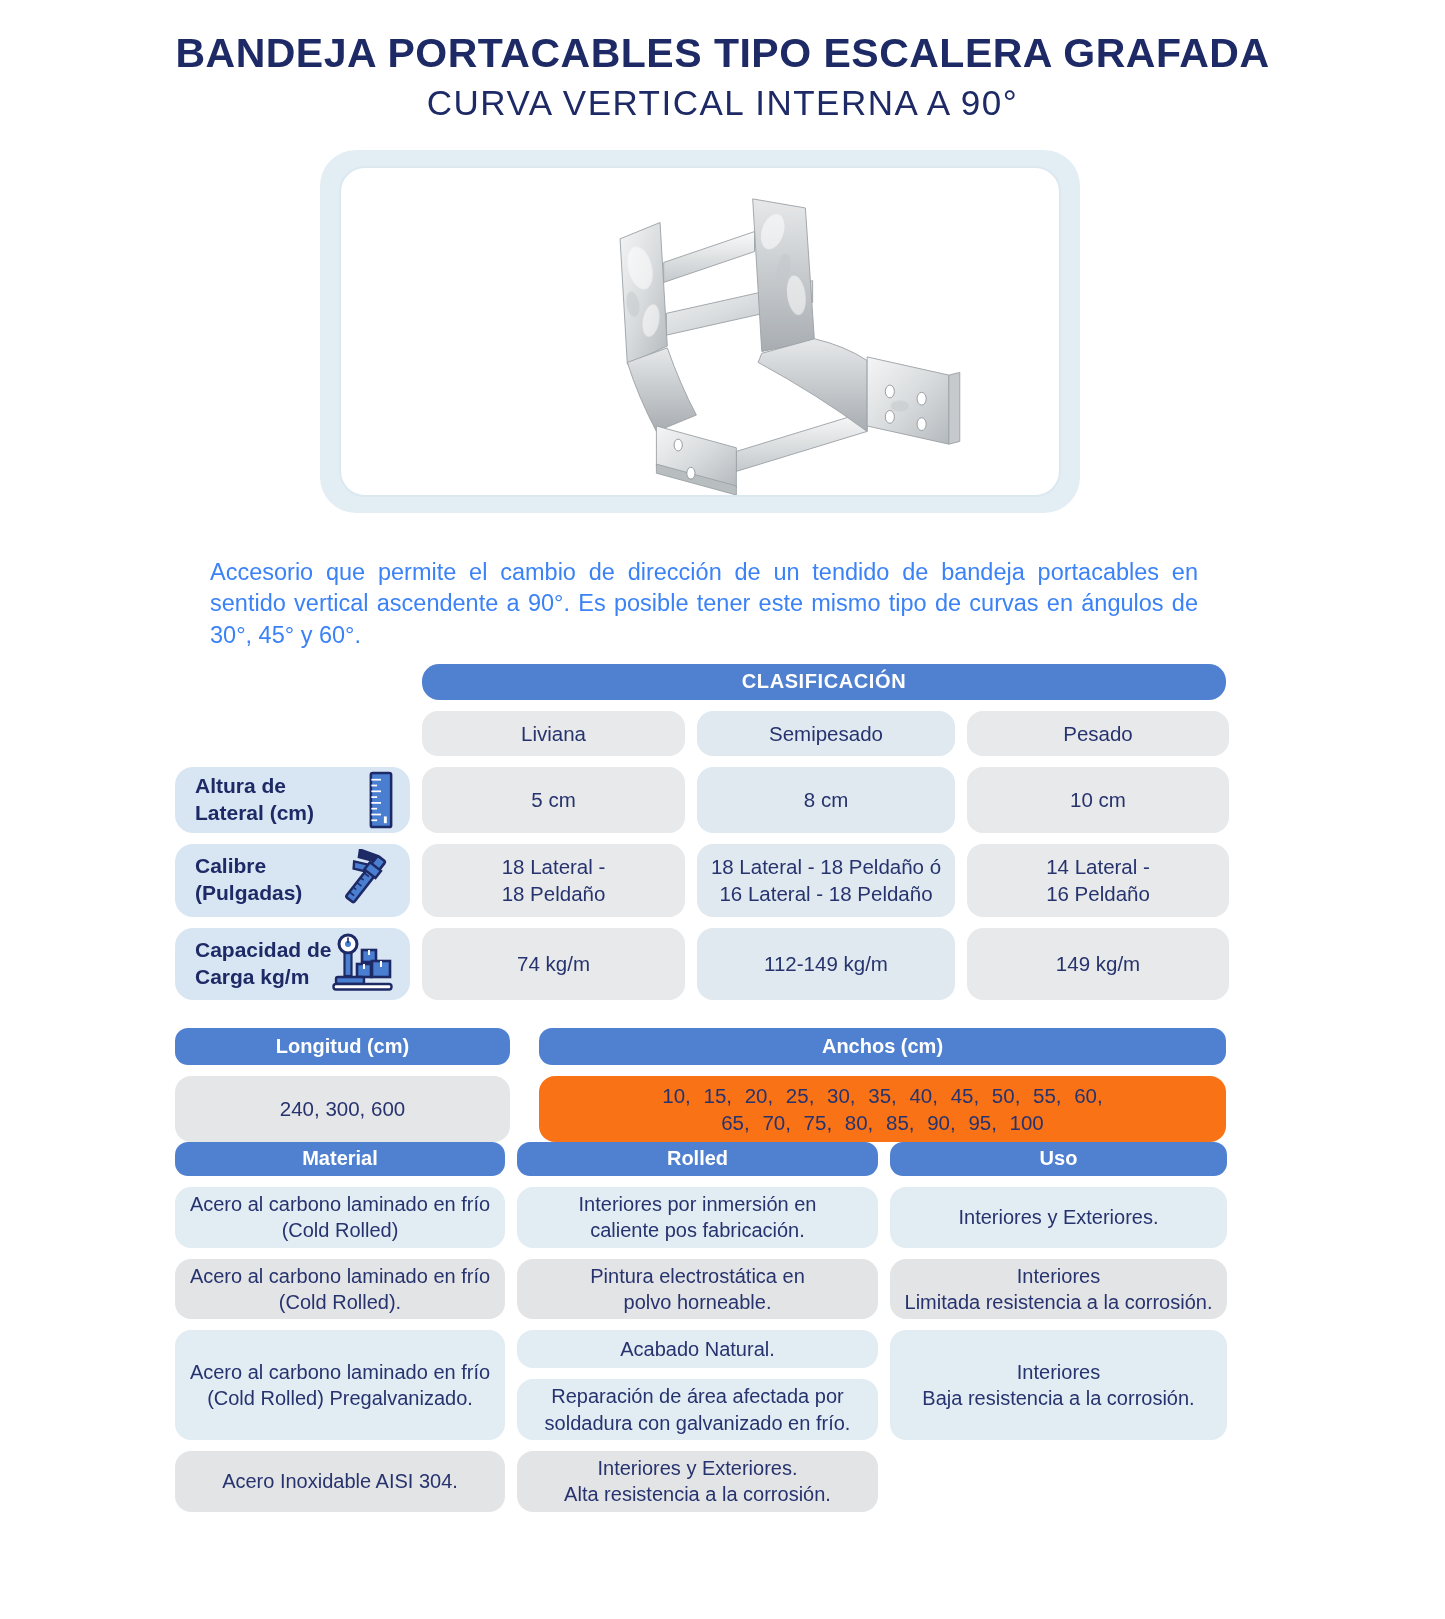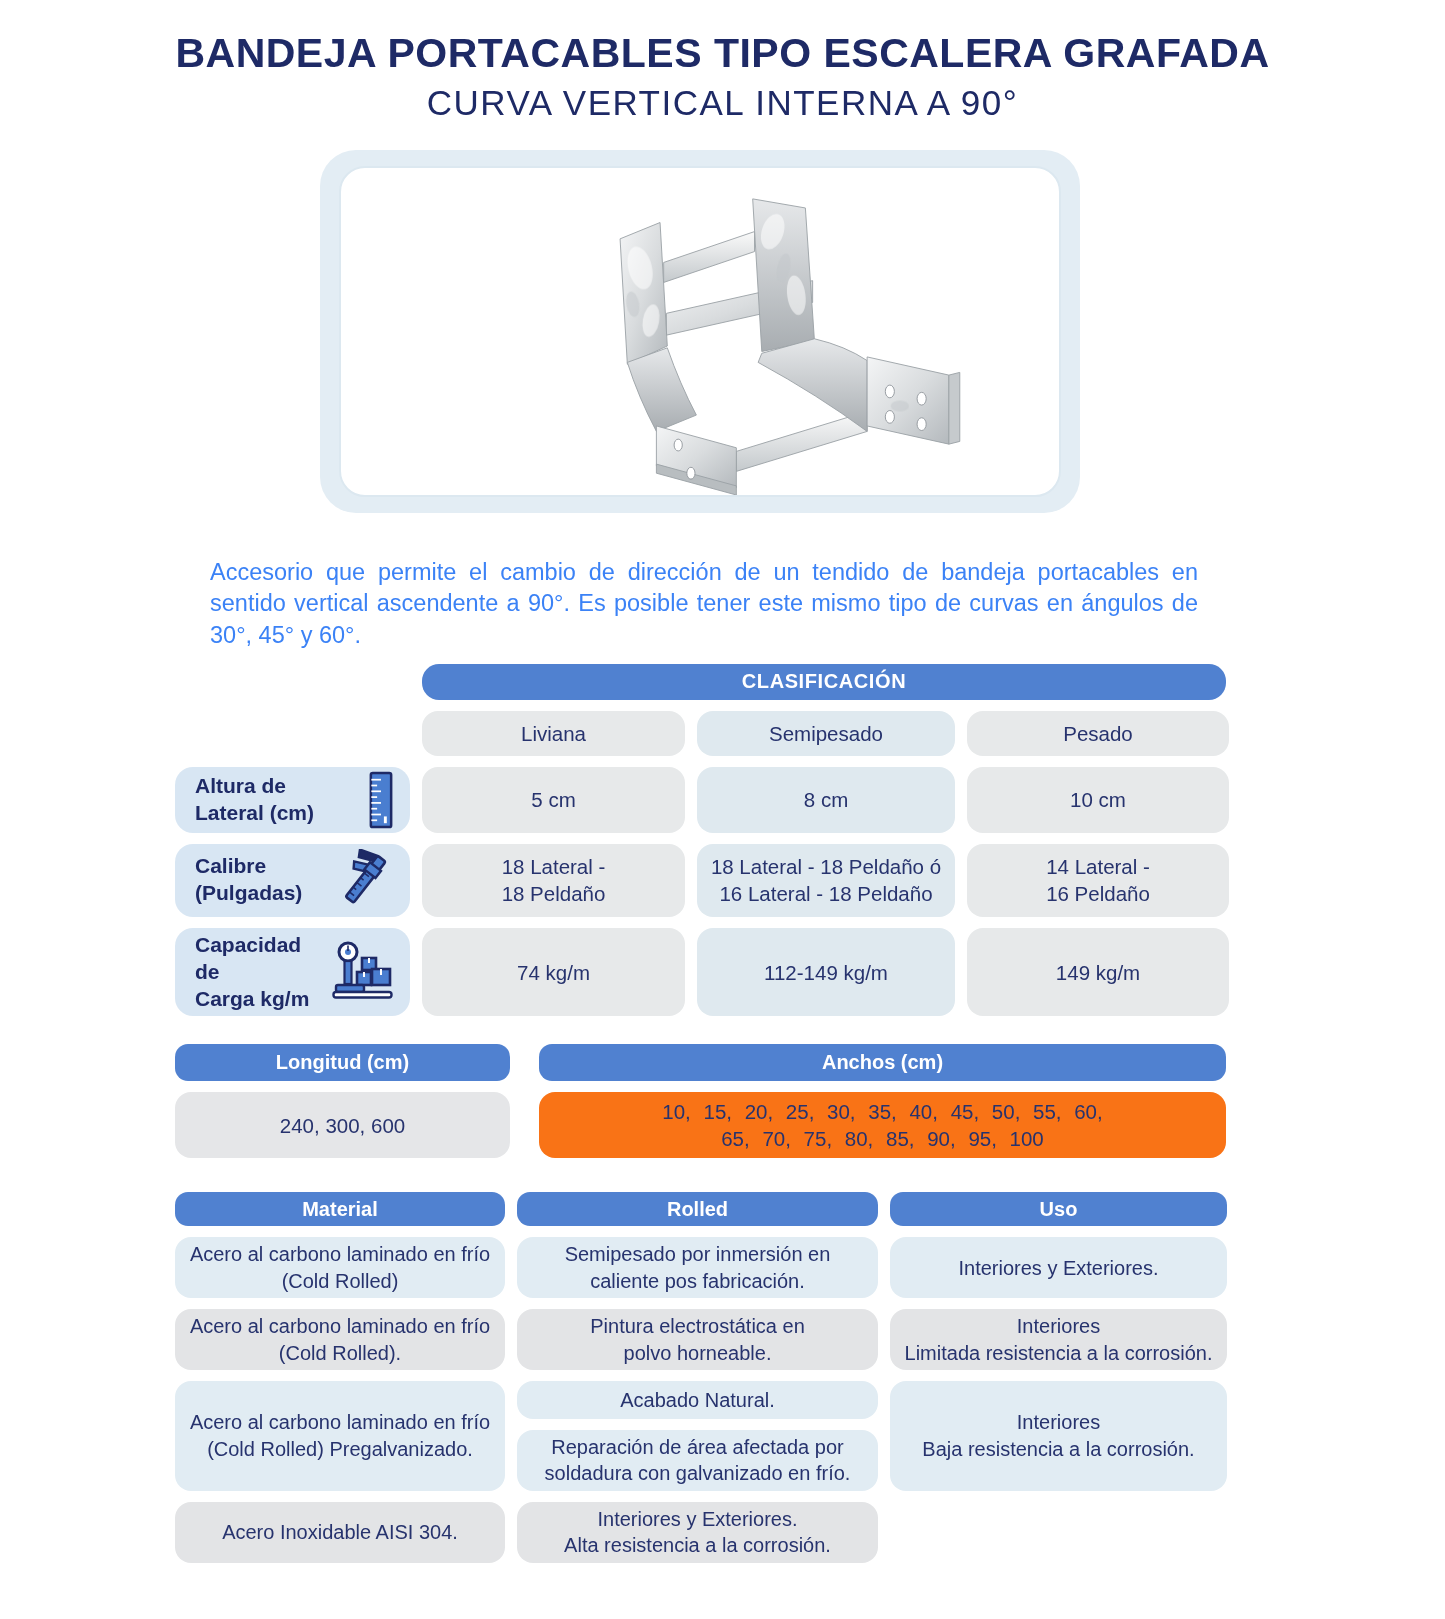--- a/index.html
+++ b/index.html
@@ -33,31 +33,31 @@
   .cell { border-radius: 16px; display: flex; align-items: center; justify-content: center;
           text-align: center; white-space: pre-line; font-size: 20.5px; line-height: 1.32;
           background: #e7e9ea; color: #27336e; padding: 4px 8px; }
   .cell.mid { background: #dfe9ef; }
   .colhead { min-height: 45px; }
   .c2 { grid-column: 2; } .c3 { grid-column: 3; } .c4 { grid-column: 4; }
   .r62 { min-height: 62px; } .r73 { min-height: 73px; } .r72 { min-height: 72px; }
   .label { background: #d8e6f3; border-radius: 18px; display: flex; align-items: center;
            justify-content: space-between; padding: 4px 16px 4px 20px; font-weight: bold;
            font-size: 21px; line-height: 1.28; white-space: pre-line; text-align: left;
-           color: #1e2a66; gap: 16px; }
+           color: #1e2a66; }
 
   .dims { display: grid; grid-template-columns: 335px 687px; column-gap: 29px; row-gap: 11px;
           margin-top: 28px; }
   .dims .bar { height: 37px; border-radius: 13px; }
   .dims .cell { min-height: 66px; }
   .longitud-val { background: #e5e6e8; }
   .anchos-val { background: #f97316; word-spacing: 7px; }
 
   .specs { display: grid; grid-template-columns: 330px 361px 337px; column-gap: 12px;
-           row-gap: 11px; margin-top: 34px; }
+           row-gap: 11px; }
   .specs .bar { height: 34px; border-radius: 13px; }
   .specs .cell { font-size: 20px; }
   .tblue { background: #e1ecf3; }
   .tgray { background: #e3e4e6; }
   .sr1 { min-height: 57px; } .sr2 { min-height: 57px; } .sr3 { min-height: 107px; }
   .sr4 { min-height: 53px; }
   .acab-split { display: flex; flex-direction: column; gap: 11px; }
   .acab-split .cell:first-child { min-height: 38px; }
   .acab-split .cell:last-child { min-height: 58px; flex: 1; }
 
@@ -216,21 +216,21 @@
 65, 70, 75, 80, 85, 90, 95, 100</div>
     </div>
 
     <div class="specs">
       <div class="bar">Material</div>
       <div class="bar">Rolled</div>
       <div class="bar">Uso</div>
 
       <div class="cell tblue sr1">Acero al carbono laminado en frío
 (Cold Rolled)</div>
-      <div class="cell tblue sr1">Semipesado por inmersión en
+      <div class="cell tblue sr1">Interiores por inmersión en
 caliente pos fabricación.</div>
       <div class="cell tblue sr1">Interiores y Exteriores.</div>
 
       <div class="cell tgray sr2">Acero al carbono laminado en frío
 (Cold Rolled).</div>
       <div class="cell tgray sr2">Pintura electrostática en
 polvo horneable.</div>
       <div class="cell tgray sr2">Interiores
 Limitada resistencia a la corrosión.</div>
 

